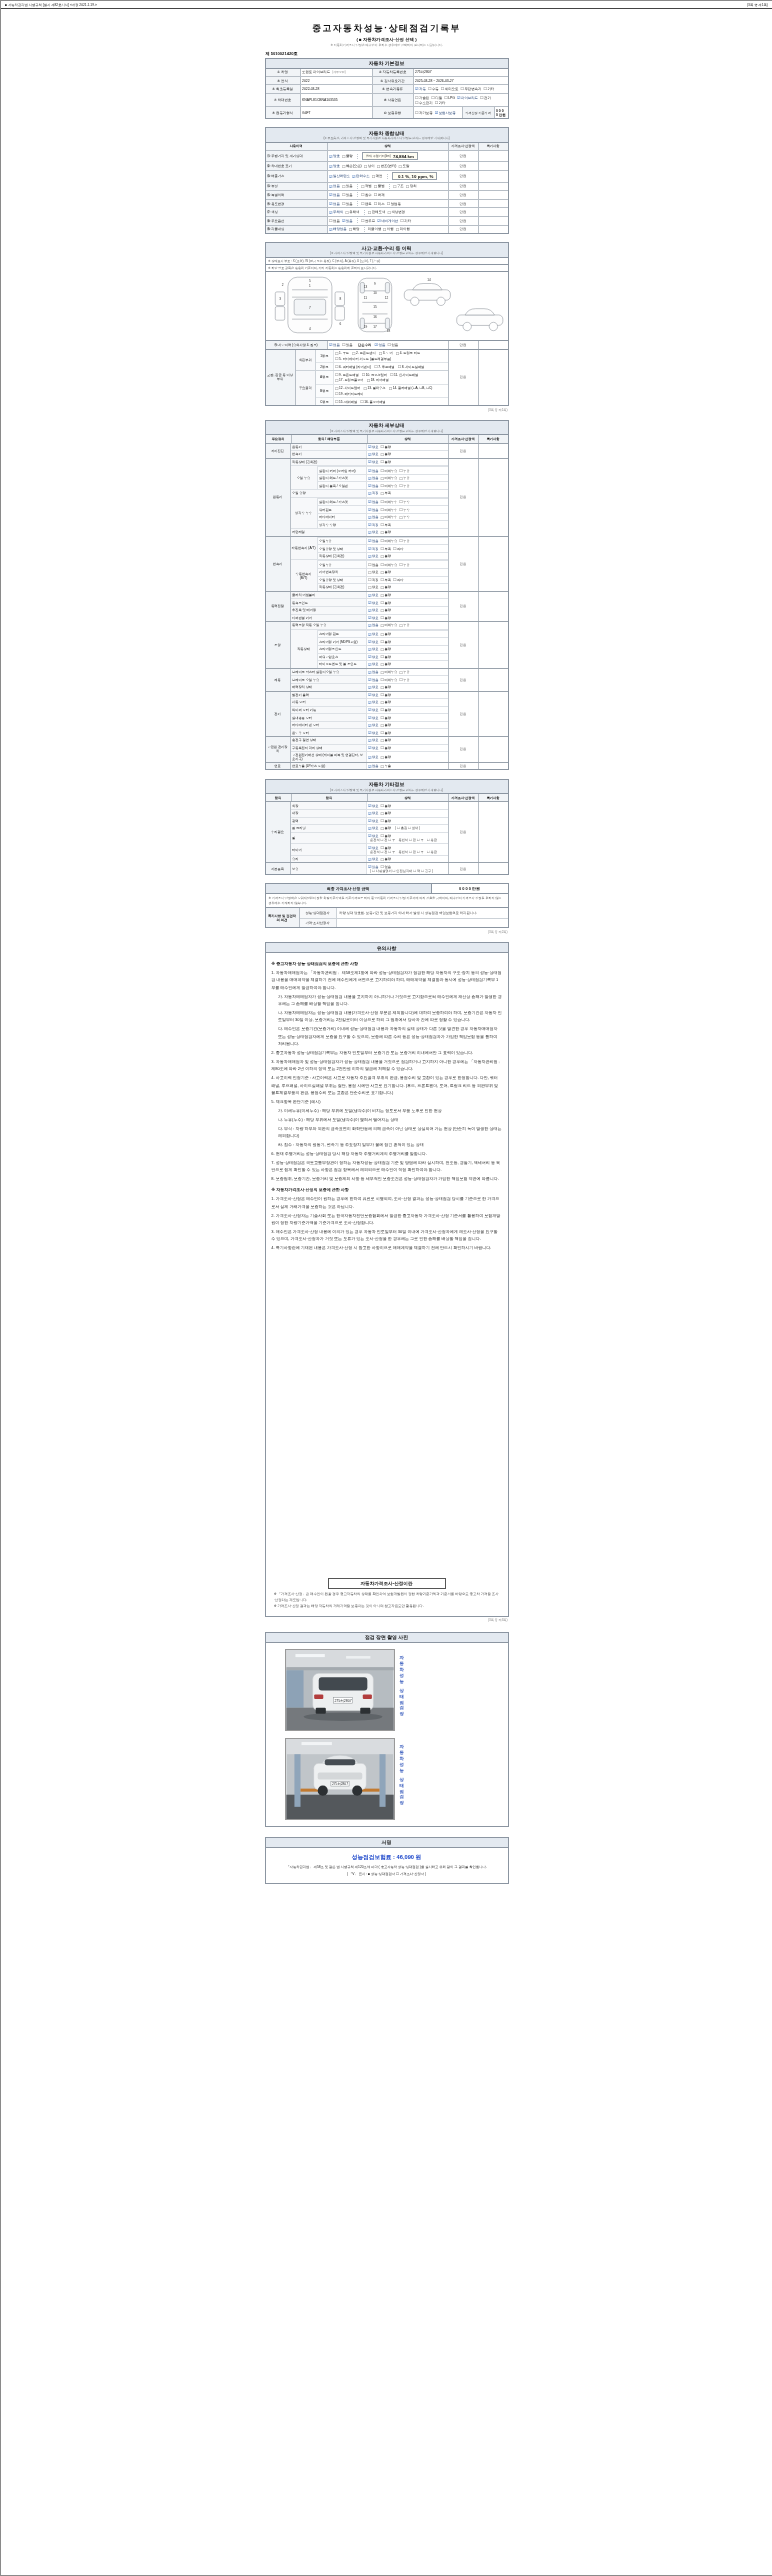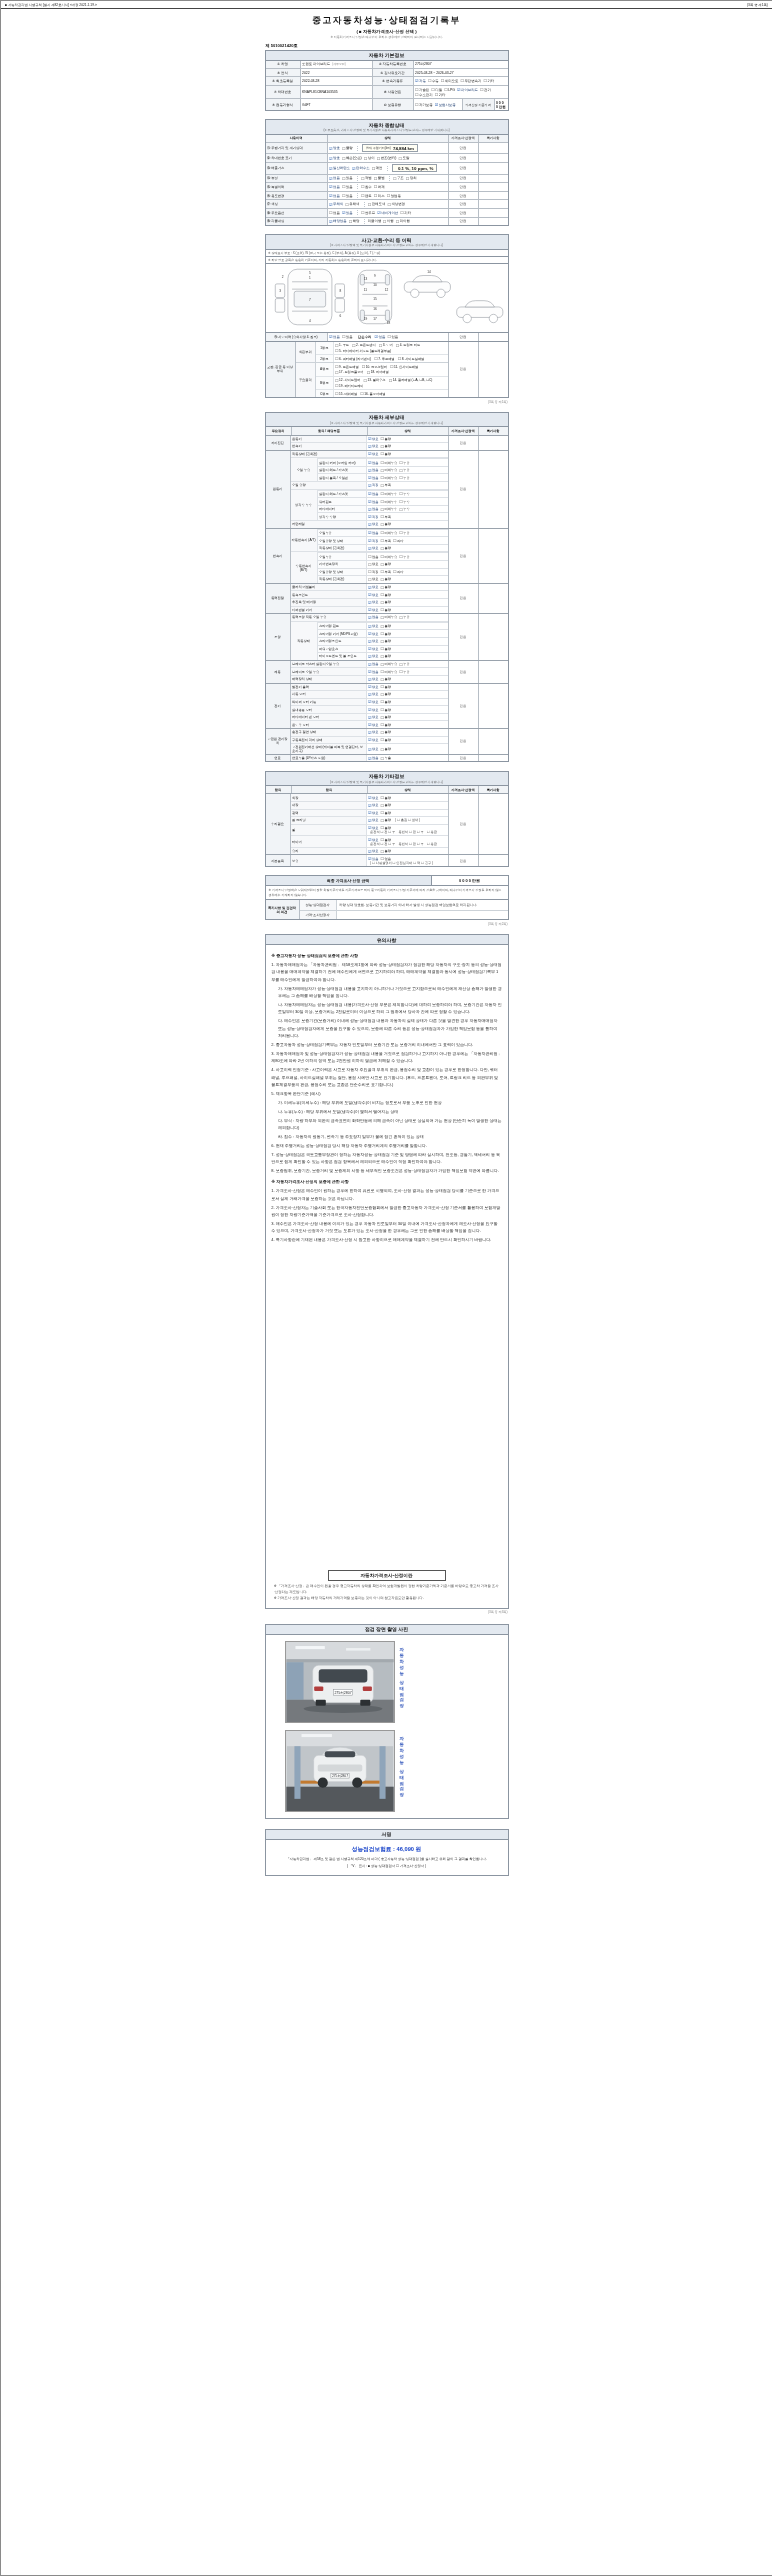--- a/index.html
+++ b/index.html
@@ -1,19 +1,19 @@
 <!DOCTYPE html>
 <html style="font-size:8.2px"><head>
 <meta charset="utf-8">
 <style>
 *{margin:0;padding:0;box-sizing:border-box}
 body{width:773px;background:#fff;font-family:"Liberation Sans","DejaVu Sans",sans-serif;color:#111}
 .page{width:773px;height:2576px;border:0.5px solid #8a8a8a;overflow:hidden;background:#fff}
 .topline{display:flex;justify-content:space-between;font-size:3.3px;color:#222;padding:1.5px 4.1px;border-bottom:0.5px solid #444}
-.form{width:244px;margin:0 auto;padding-top:2.1px}
+.form{width:244px;margin:8px auto;padding-top:2.1px}
 .title{text-align:center;font-size:8.8px;font-weight:bold;letter-spacing:1.5px;margin-top:4.1px}
 .subtitle{text-align:center;font-size:4.4px;font-weight:bold;margin-top:1.5px}
 .subnote{text-align:center;font-size:3px;color:#777;margin-top:1px}
 .docno{font-size:4.1px;font-weight:bold;margin:4.6px 0 1.5px 1px}
 .secbar{background:#e3e9f0;border:0.5px solid #8b95a1;text-align:center;padding:1.5px 1px;font-size:4.9px;font-weight:bold}
 .secbar .secnote{display:block;font-weight:normal;font-size:2.9px;color:#666;margin-top:0.5px}
 .secbar.inbox{border:none;border-bottom:0.5px solid #8b95a1}
 .mt{margin-top:8.2px}
 .tbl{border:0.5px solid #8b95a1;border-top:none;font-size:3.4px;background:#fff}
 .cell{padding:1.3px 1.5px;border-left:0.5px solid #b7bec6;display:flex;align-items:center;min-height:7.2px}

